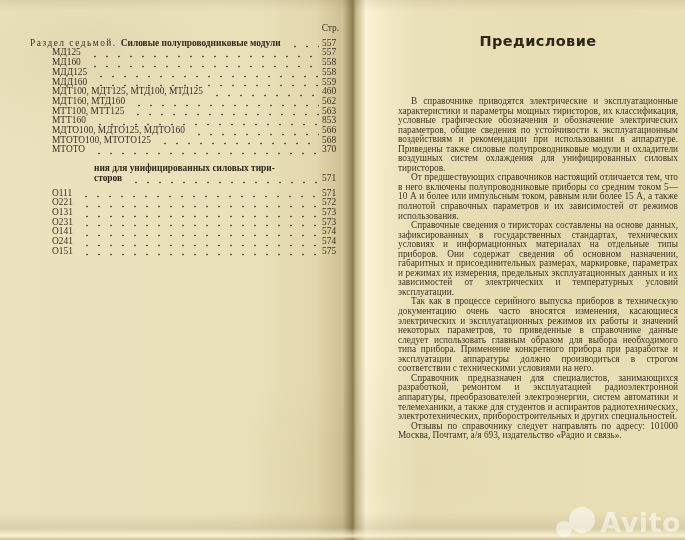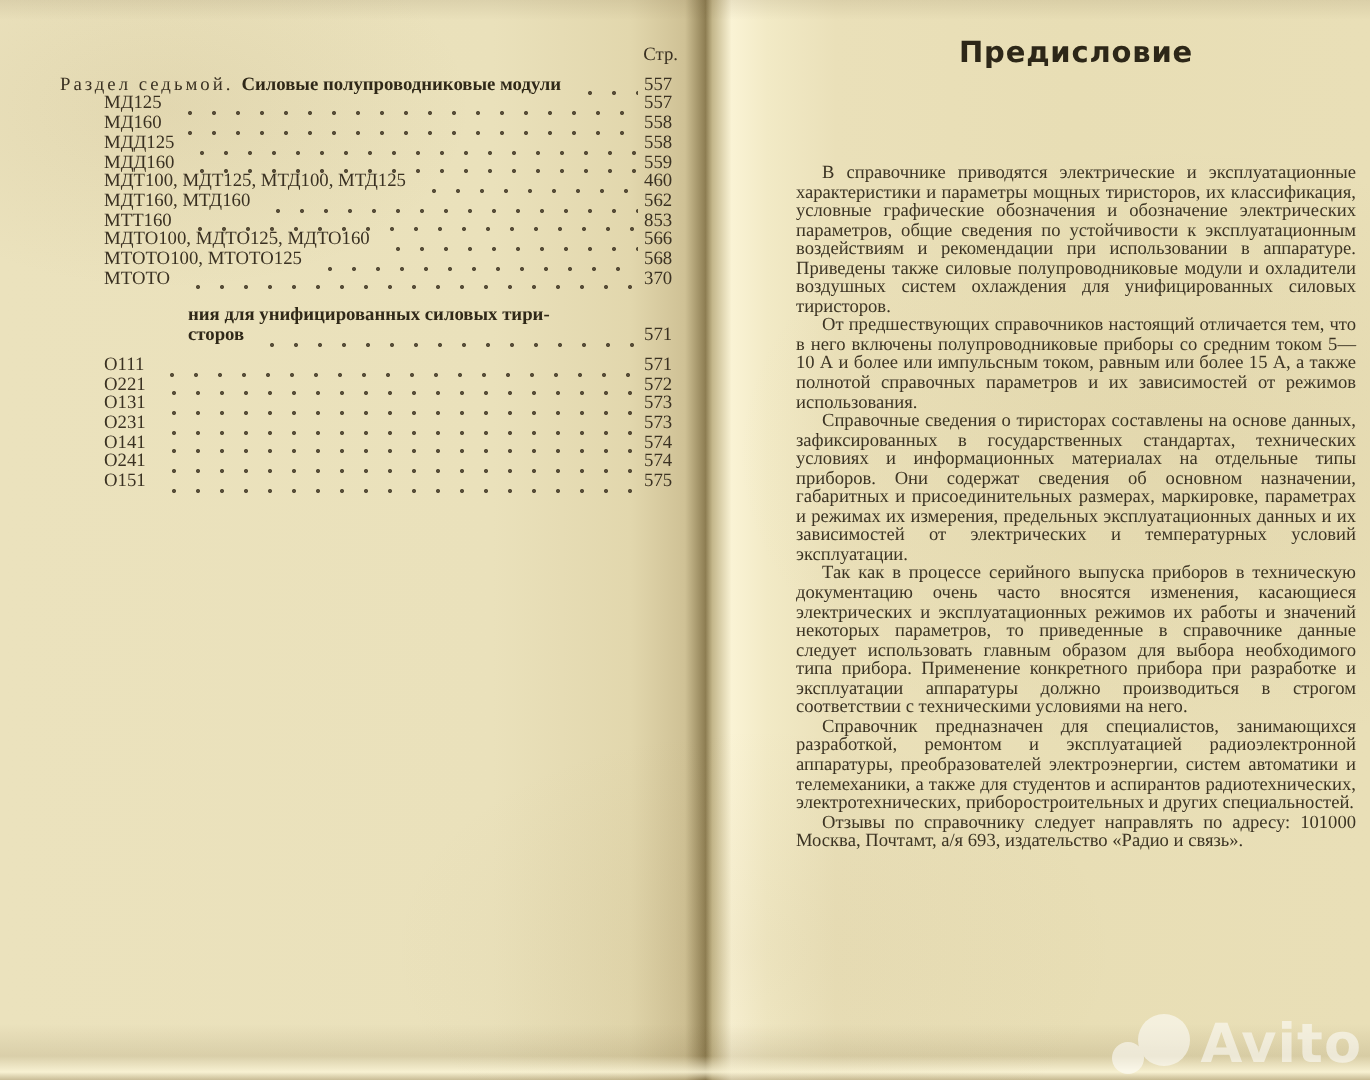--- a/index.html
+++ b/index.html
@@ -28,21 +28,21 @@
   .leader{
     flex:1;min-width:8px;margin:0 3px 0 6px;align-self:stretch;
     background-image:radial-gradient(circle, rgba(62,52,34,.85) .9px, rgba(62,52,34,0) 1.15px);
     background-size:12px 3px;background-repeat:repeat-x;background-position:2px bottom;
   }
   .pnum{min-width:18px;text-align:left;}
   .item-row{display:flex;align-items:baseline;padding-left:22px;white-space:nowrap;}
   .items{margin-top:0;}
   .items-gap{margin-top:5px;}
   
-  .page-right{position:absolute;left:398px;top:15px;width:280px;color:#3c3424;}
+  .page-right{position:absolute;left:398px;top:29px;width:280px;color:#3c3424;}
   .preface-title{
     margin:4px 0 0;text-align:center;
     font-family:"DejaVu Sans", sans-serif;font-weight:bold;
     font-size:14.5px;letter-spacing:.4px;color:#2d2718;
   }
   .preface-body{margin-top:48px;text-align:justify;font-size:9.3px;line-height:9.55px;}
   .preface-body p{margin:0;text-indent:13px;}
   
   .watermark{
     position:absolute;right:4px;bottom:2px;display:flex;align-items:center;
@@ -92,20 +92,25 @@
             </div>
             <div class="item-row">
               <span>МДТ100, МДТ125, МТД100, МТД125</span>
               <span class="leader"></span>
               <span class="pnum">460</span>
             </div>
             <div class="item-row">
               <span>МДТ160, МТД160</span>
               <span class="leader"></span>
               <span class="pnum">562</span>
+            </div>
+            <div class="item-row">
+              <span>МТТ100, МТТ125</span>
+              <span class="leader"></span>
+              <span class="pnum">563</span>
             </div>
             <div class="item-row">
               <span>МТТ160</span>
               <span class="leader"></span>
               <span class="pnum">853</span>
             </div>
             <div class="item-row">
               <span>МДТО100, МДТО125, МДТО160</span>
               <span class="leader"></span>
               <span class="pnum">566</span>

